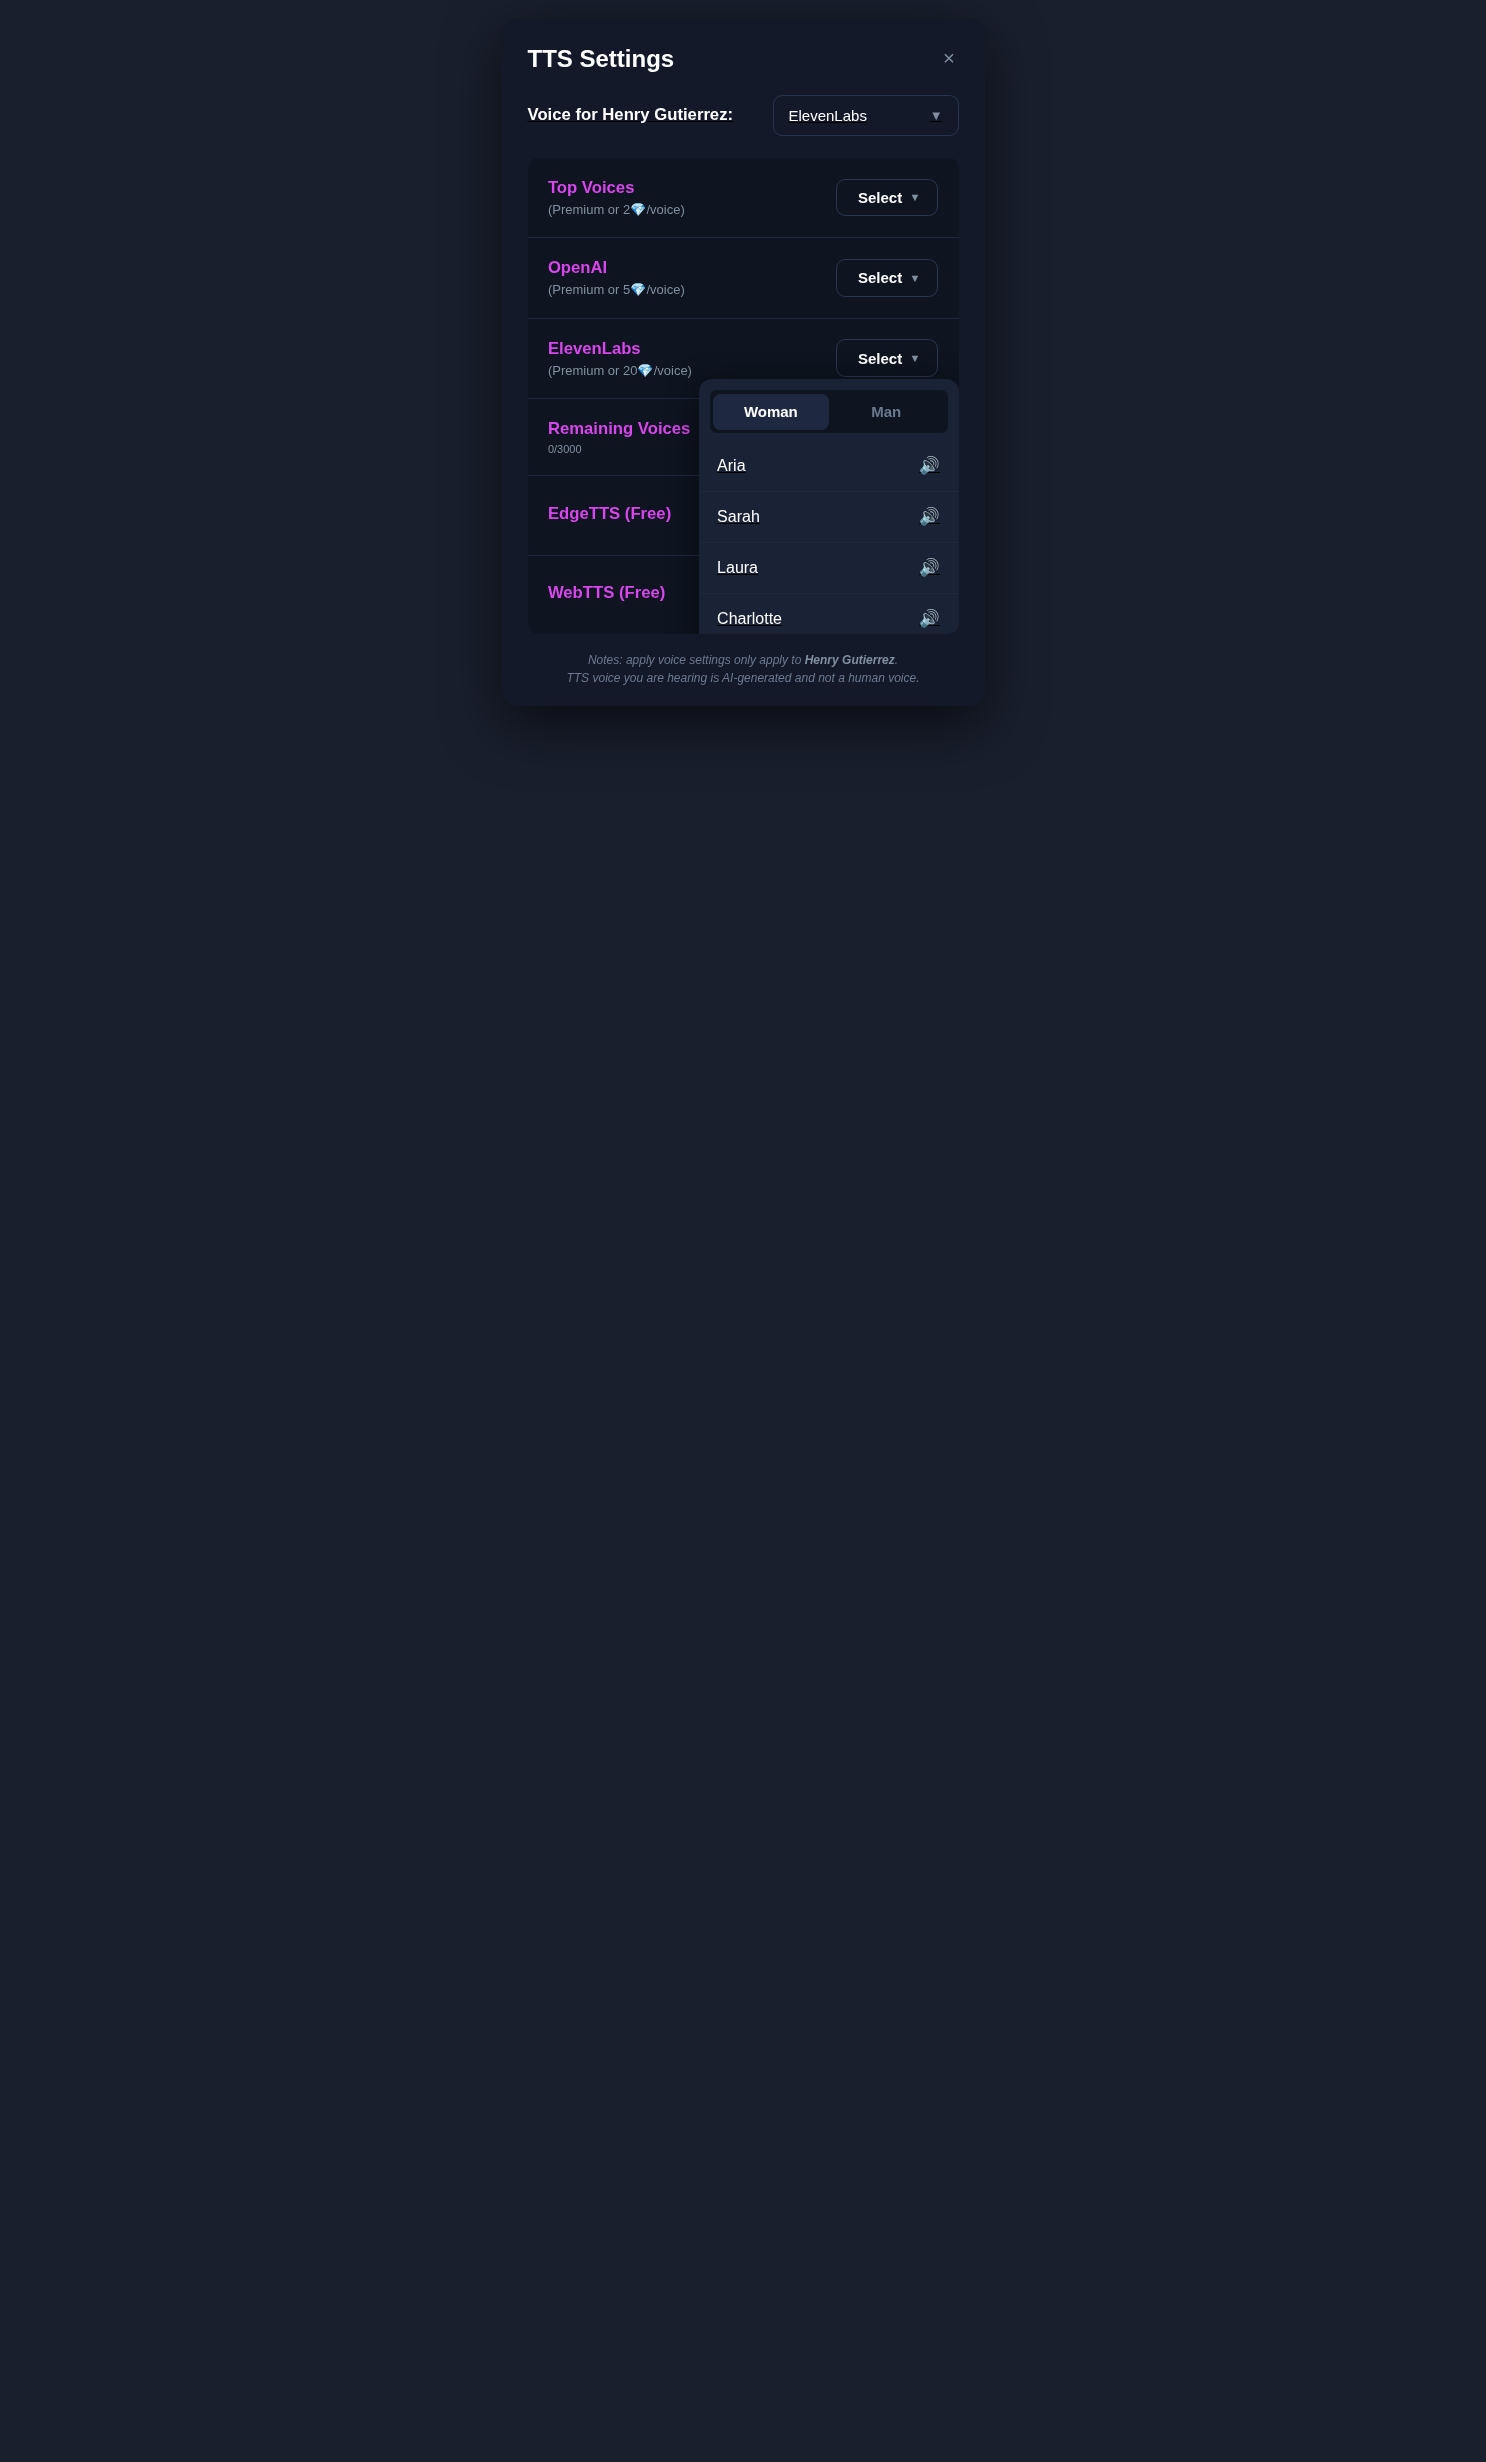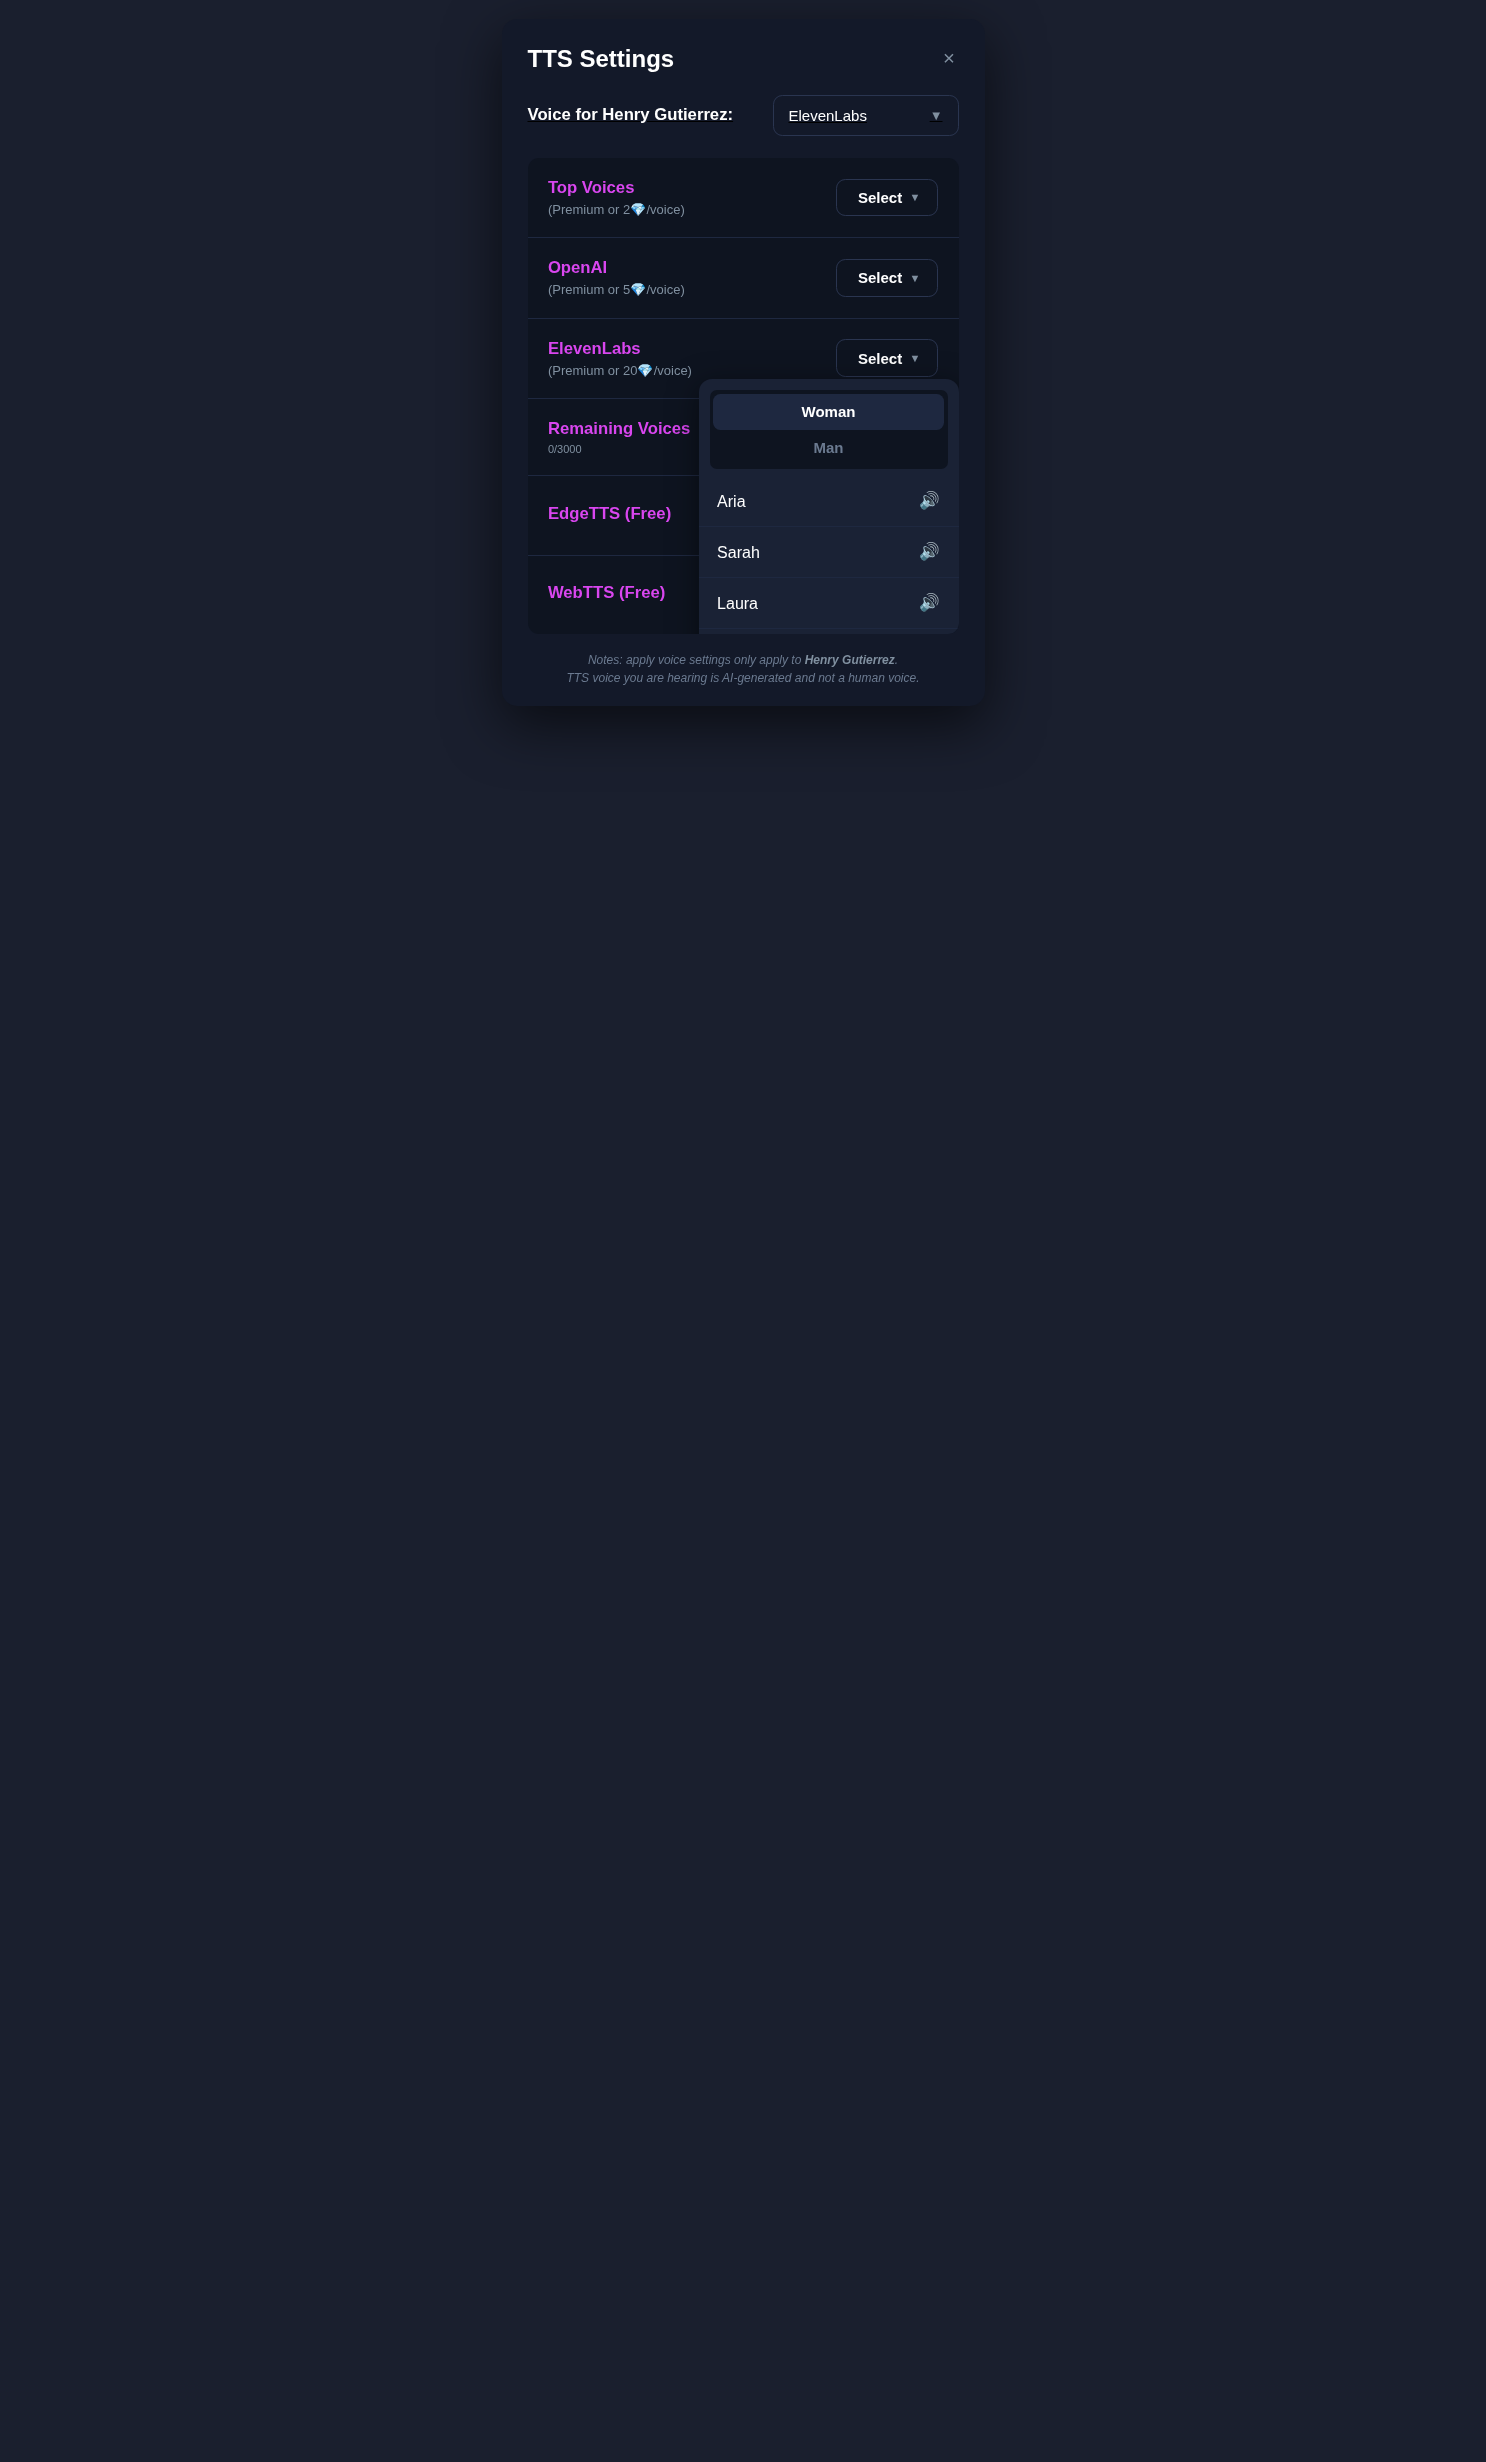--- a/index.html
+++ b/index.html
@@ -180,21 +180,20 @@
       z-index: 100;
       box-shadow: 0 7.4px 30px rgba(0,0,0,0.5);
       overflow: hidden;
     }
     .gender-tabs {
       display: flex;
       background: #0e1420;
       margin: 11px 11px 0 11px;
       border-radius: 7px;
       padding: 3.7px;
-      flex-direction: column;
     }
     .gender-tab {
       flex: 1;
       padding: 9.3px;
       border: none;
       border-radius: 7.4px;
       font-size: 15px;
       font-weight: 600;
       cursor: pointer;
     }
@@ -220,24 +219,25 @@
     .voice-list::-webkit-scrollbar-track {
       background: transparent;
     }
     .voice-list::-webkit-scrollbar-thumb {
       background: #3a4560;
       border-radius: 3.7px;
     }
     .voice-item {
       display: flex;
       justify-content: space-between;
-      align-items: flex-end;
+      align-items: center;
       padding: 15px 18.6px;
       border-bottom: 0.9px solid #1e2840;
       cursor: pointer;
+      text-decoration: underline;
     }
     .voice-item:last-child {
       border-bottom: none;
     }
     .voice-item-name {
       color: #ffffff;
       font-size: 16px;
     }
     .speaker-icon {
       color: #6b7a90;

